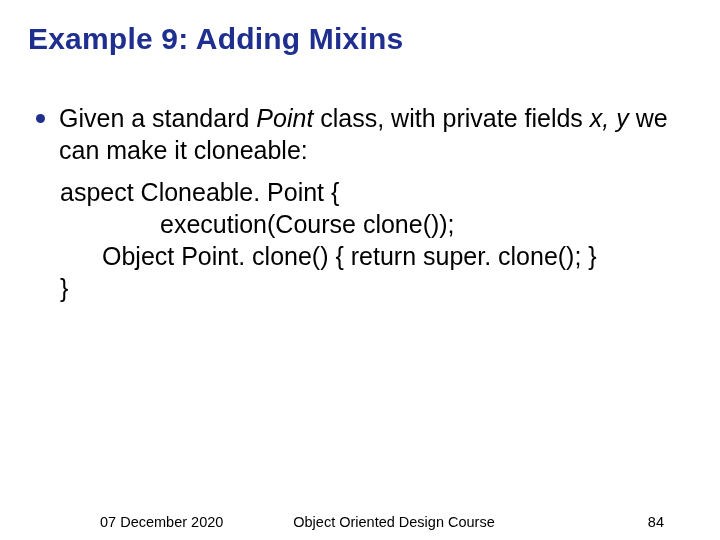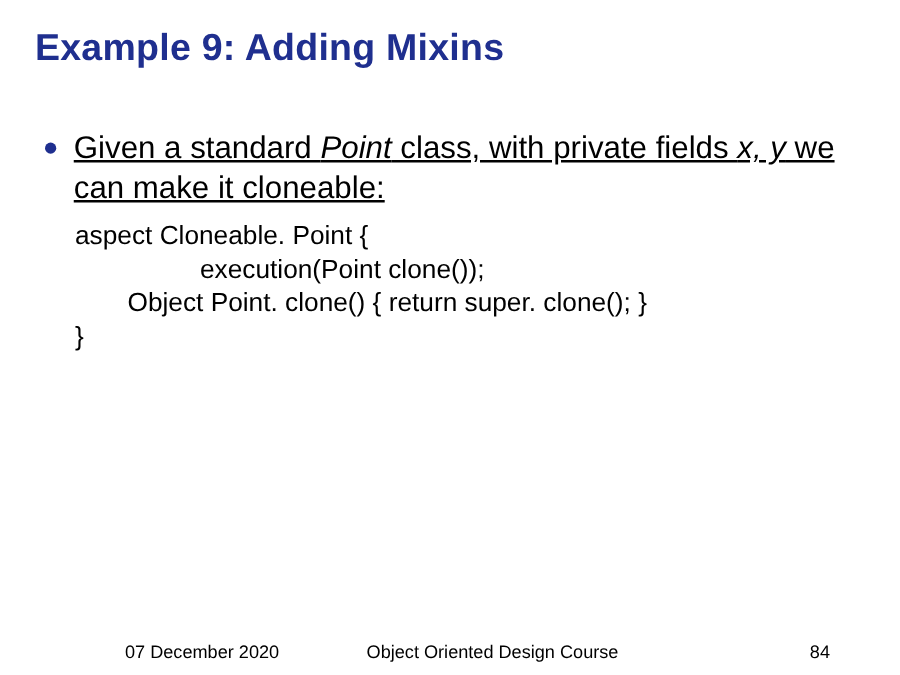--- a/index.html
+++ b/index.html
@@ -1,23 +1,23 @@
 <!DOCTYPE html>
 <html><head>
 <meta charset="utf-8">
 <style>
   * { margin: 0; padding: 0; box-sizing: border-box; }
   html, body { width: 720px; height: 540px; background: #fff; font-family: Arial, Helvetica, sans-serif; color: #000; }
   .slide { width: 720px; height: 540px; position: relative; padding: 22px 28px 0 28px; border-radius: 23px; }
   .title { color: #1f2f8f; font-weight: 900; font-size: 30px; letter-spacing: 0.2px; font-family: Arial, "Arial Black", Helvetica, sans-serif; margin-bottom: 46px; }
-  .bullet-row { display: flex; align-items: flex-start; margin-left: 8px; margin-bottom: 8px; text-decoration: underline; }
+  .bullet-row { display: flex; align-items: flex-start; margin-left: 8px; margin-bottom: 8px; }
   .bullet-dot { width: 9px; height: 9px; border-radius: 50%; background: #1f2f8f; flex: 0 0 auto; margin-top: 12px; margin-right: 14px; }
   .bullet-text { font-size: 25px; line-height: 1.28; font-family: Arial, Helvetica, sans-serif; }
   .italic { font-style: italic; }
-  .code-block { font-size: 21px; line-height: 1.28; margin-left: 32px; margin-top: 10px; margin-bottom: 4px; font-family: Arial, Helvetica, sans-serif; }
+  .code-block { font-size: 25px; line-height: 1.28; margin-left: 32px; margin-top: 10px; margin-bottom: 4px; font-family: Arial, Helvetica, sans-serif; }
   .code-line { white-space: pre; }
   .indent1 { padding-left: 42px; }
   .indent2 { padding-left: 100px; }
   .footer { position: absolute; bottom: 26px; left: 0; right: 0; display: flex; align-items: baseline; font-size: 14.5px; }
   .footer-date { position: absolute; left: 100px; }
   .footer-center { position: absolute; left: 0; right: 0; text-align: center; }
   .footer-center-inner { display: inline-block; margin-left: 68px; }
   .footer-page { position: absolute; right: 56px; }
 </style>
 </head>
@@ -28,21 +28,21 @@
 
   <div class="bullet-row">
     <div class="bullet-dot"></div>
     <div class="bullet-text">
       <span>Given a standard </span><span class="italic">Point</span><span> class, with private fields </span><span class="italic">x, y</span><span> we can make it cloneable:</span>
     </div>
   </div>
 
   <div class="code-block">
     <div class="code-line">aspect Cloneable. Point {</div>
-    <div class="code-line indent2">execution(Point clone());</div>
+    <div class="code-line indent2">execution(Course clone());</div>
     <div class="code-line indent1">Object Point. clone() { return super. clone(); }</div>
     <div class="code-line">}</div>
   </div>
 
 
   <div class="footer">
     <div class="footer-date">07 December 2020</div>
     <div class="footer-center"><span class="footer-center-inner">Object Oriented Design Course</span></div>
     <div class="footer-page">84</div>
   </div>

